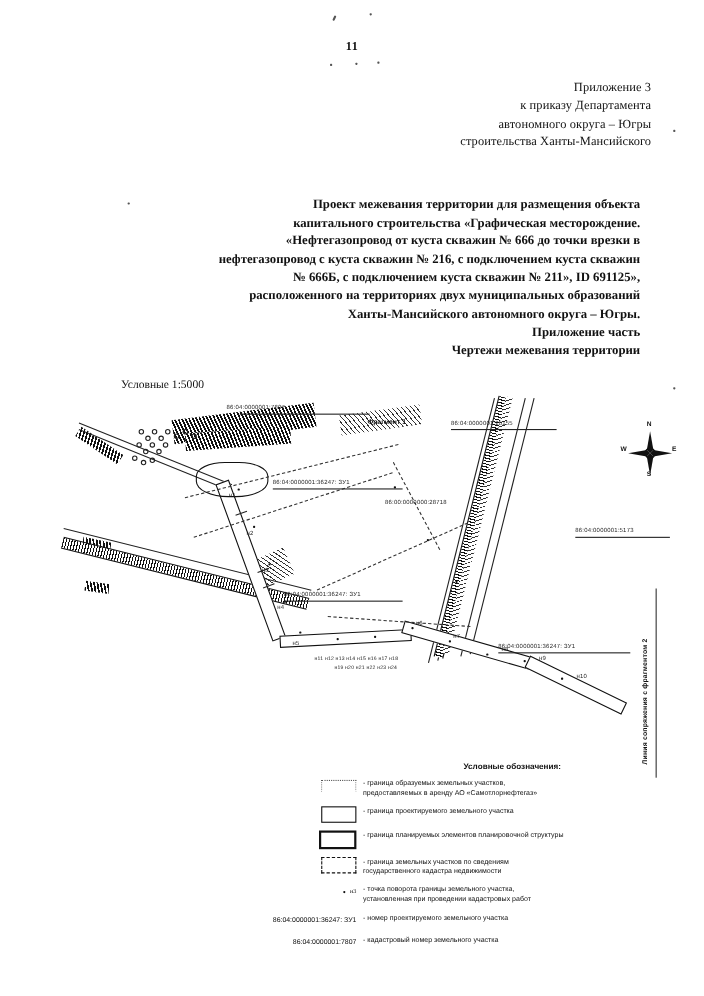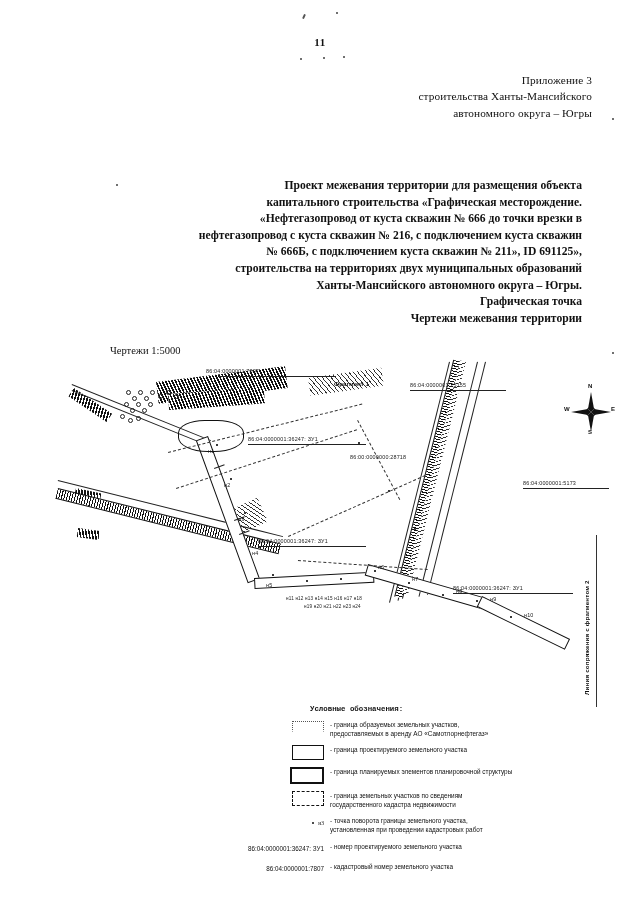--- a/index.html
+++ b/index.html
@@ -94,22 +94,22 @@
     text-align:center;font-size:7.6px;font-weight:bold;line-height:10px;
     font-family:"Liberation Sans",sans-serif;
   }
   .scheme-box{position:absolute;border:1px solid #222;}
   .scheme-num{position:absolute;font-size:6.6px;font-weight:bold;
     font-family:"Liberation Sans",sans-serif;}
 
   
   .legend{position:absolute;left:258px;top:692px;width:330px;}
   .legend-title{
-    font-size:7.4px;font-weight:bold;text-align:left;width:200px;
-    margin-left:52px;font-family:Liberation Mono, monospace;margin-top:13px;
+    font-size:7.4px;font-weight:bold;text-align:right;width:200px;
+    margin-left:52px;font-family:Liberation Sans, sans-serif;
   }
   .lrow{position:relative;display:flex;align-items:flex-start;margin-top:7px;}
   .lsym{width:72px;flex:0 0 72px;display:flex;justify-content:flex-end;
         align-items:center;padding-right:6px;box-sizing:border-box;min-height:13px;}
   .ltext{font-size:6.4px;line-height:8.6px;padding-top:1px;
          font-family:"Liberation Sans",sans-serif;}
   .sw-dotted{width:30px;height:9px;border:1px dotted #555;border-bottom-color:transparent;}
   .sw-thin{width:30px;height:13px;border:1px solid #111;}
   .sw-thick{width:30px;height:13px;border:2px solid #111;}
   .sw-dash{width:30px;height:13px;border:1.5px dashed #111;}
@@ -129,37 +129,38 @@
   <div class="speck" style="left:323px;top:57px;width:1.5px;height:1.5px;"></div>
   <div class="speck" style="left:343px;top:56px;width:1.5px;height:1.5px;"></div>
   <div class="speck" style="left:612px;top:118px;width:1.5px;height:1.5px;"></div>
   <div class="speck" style="left:612px;top:352px;width:1.5px;height:1.5px;"></div>
   <div class="speck" style="left:116px;top:184px;width:1.5px;height:1.5px;"></div>
 
   <div class="page-number">11</div>
 
   <div class="approval">
     <div>Приложение 3</div>
+    <div>к приказу Департамента</div>
+    <div>автономного округа – Югры</div>
     <div>строительства Ханты-Мансийского</div>
-    <div>автономного округа – Югры</div>
   </div>
 
   <div class="title">
     <div>Проект межевания территории для размещения объекта</div>
     <div>капитального строительства «Графическая месторождение.</div>
     <div>«Нефтегазопровод от куста скважин № 666 до точки врезки в</div>
     <div>нефтегазопровод с куста скважин № 216, с подключением куста скважин</div>
     <div>№ 666Б, с подключением куста скважин № 211», ID 691125»,</div>
-    <div>строительства на территориях двух муниципальных образований</div>
+    <div>расположенного на территориях двух муниципальных образований</div>
     <div>Ханты-Мансийского автономного округа – Югры.</div>
-    <div>Графическая точка</div>
+    <div>Приложение часть</div>
     <div>Чертежи межевания территории</div>
   </div>
 
-  <div class="scale-label">Чертежи 1:5000</div>
+  <div class="scale-label">Условные 1:5000</div>
 
   <div class="map">
 
     <div class="band hatch-dark" style="left:98px;top:22px;width:130px;height:22px;transform:rotate(-7deg);"></div>
     <div class="band hatch-dark" style="left:110px;top:34px;width:96px;height:16px;transform:rotate(-4deg);"></div>
     <div class="band hatch-dark" style="left:16px;top:28px;width:46px;height:10px;transform:rotate(34deg);"></div>
     <div class="band hatch-dark" style="left:18px;top:128px;width:26px;height:14px;transform:rotate(12deg);"></div>
     <div class="band hatch-dark" style="left:20px;top:168px;width:22px;height:9px;transform:rotate(8deg);"></div>
     <div class="band hatch-light" style="left:250px;top:18px;width:74px;height:18px;transform:rotate(-8deg);"></div>
     <div class="band hatch-light" style="left:172px;top:150px;width:30px;height:26px;transform:rotate(-24deg);"></div>

